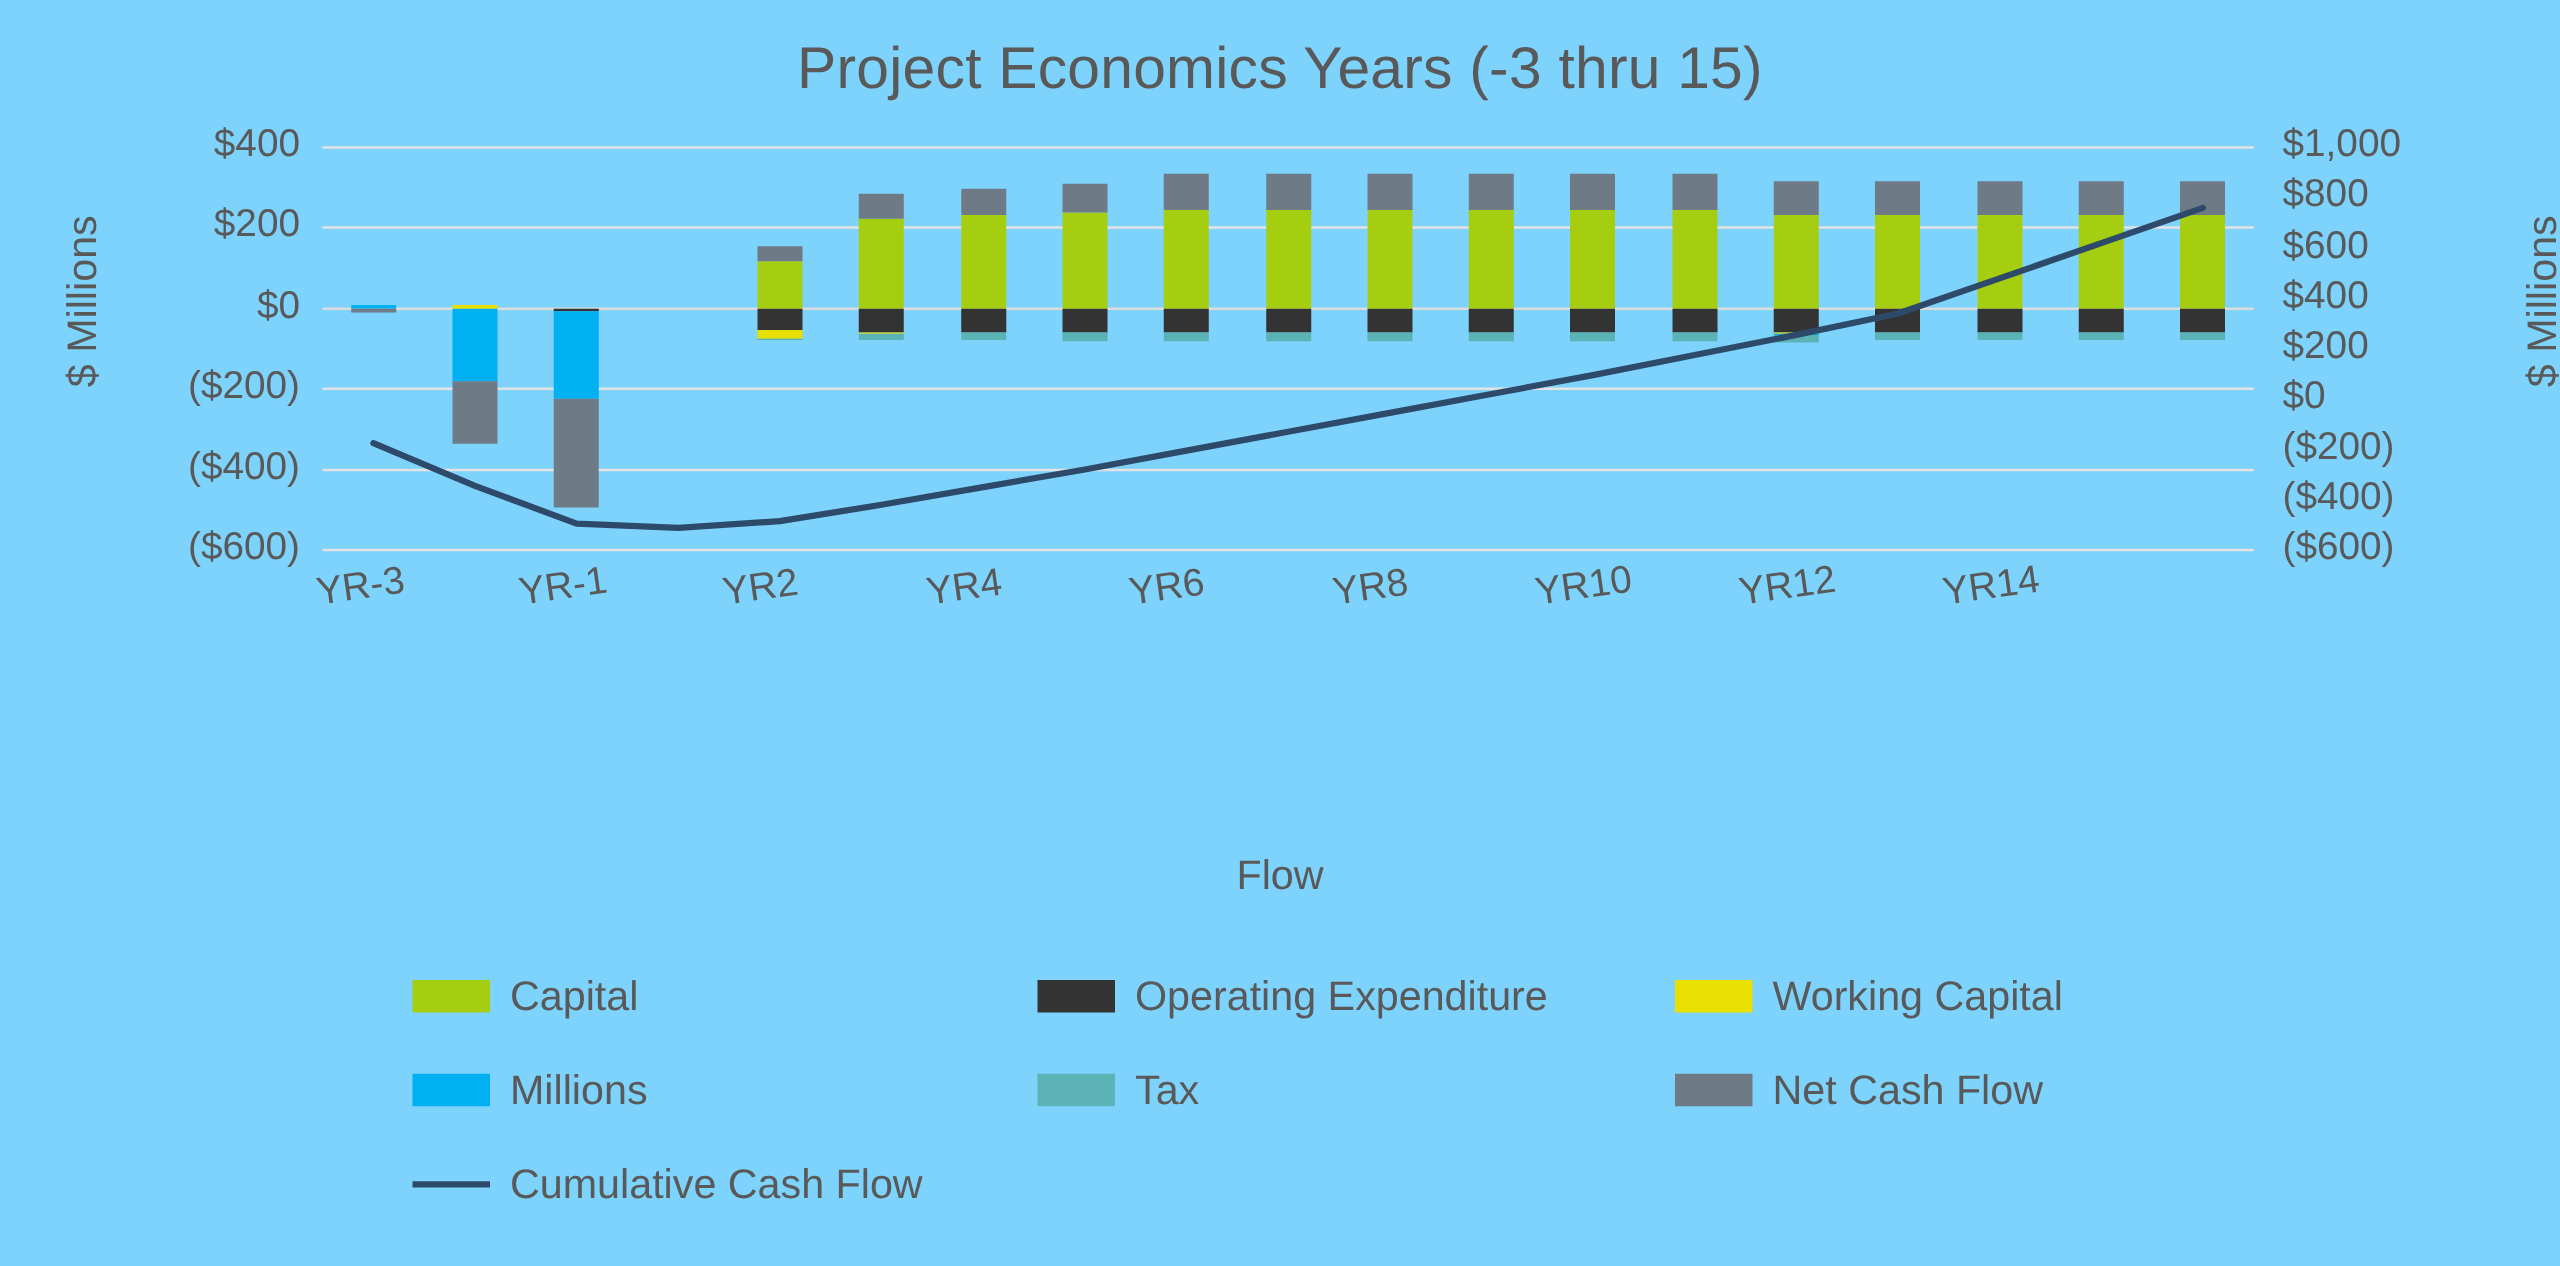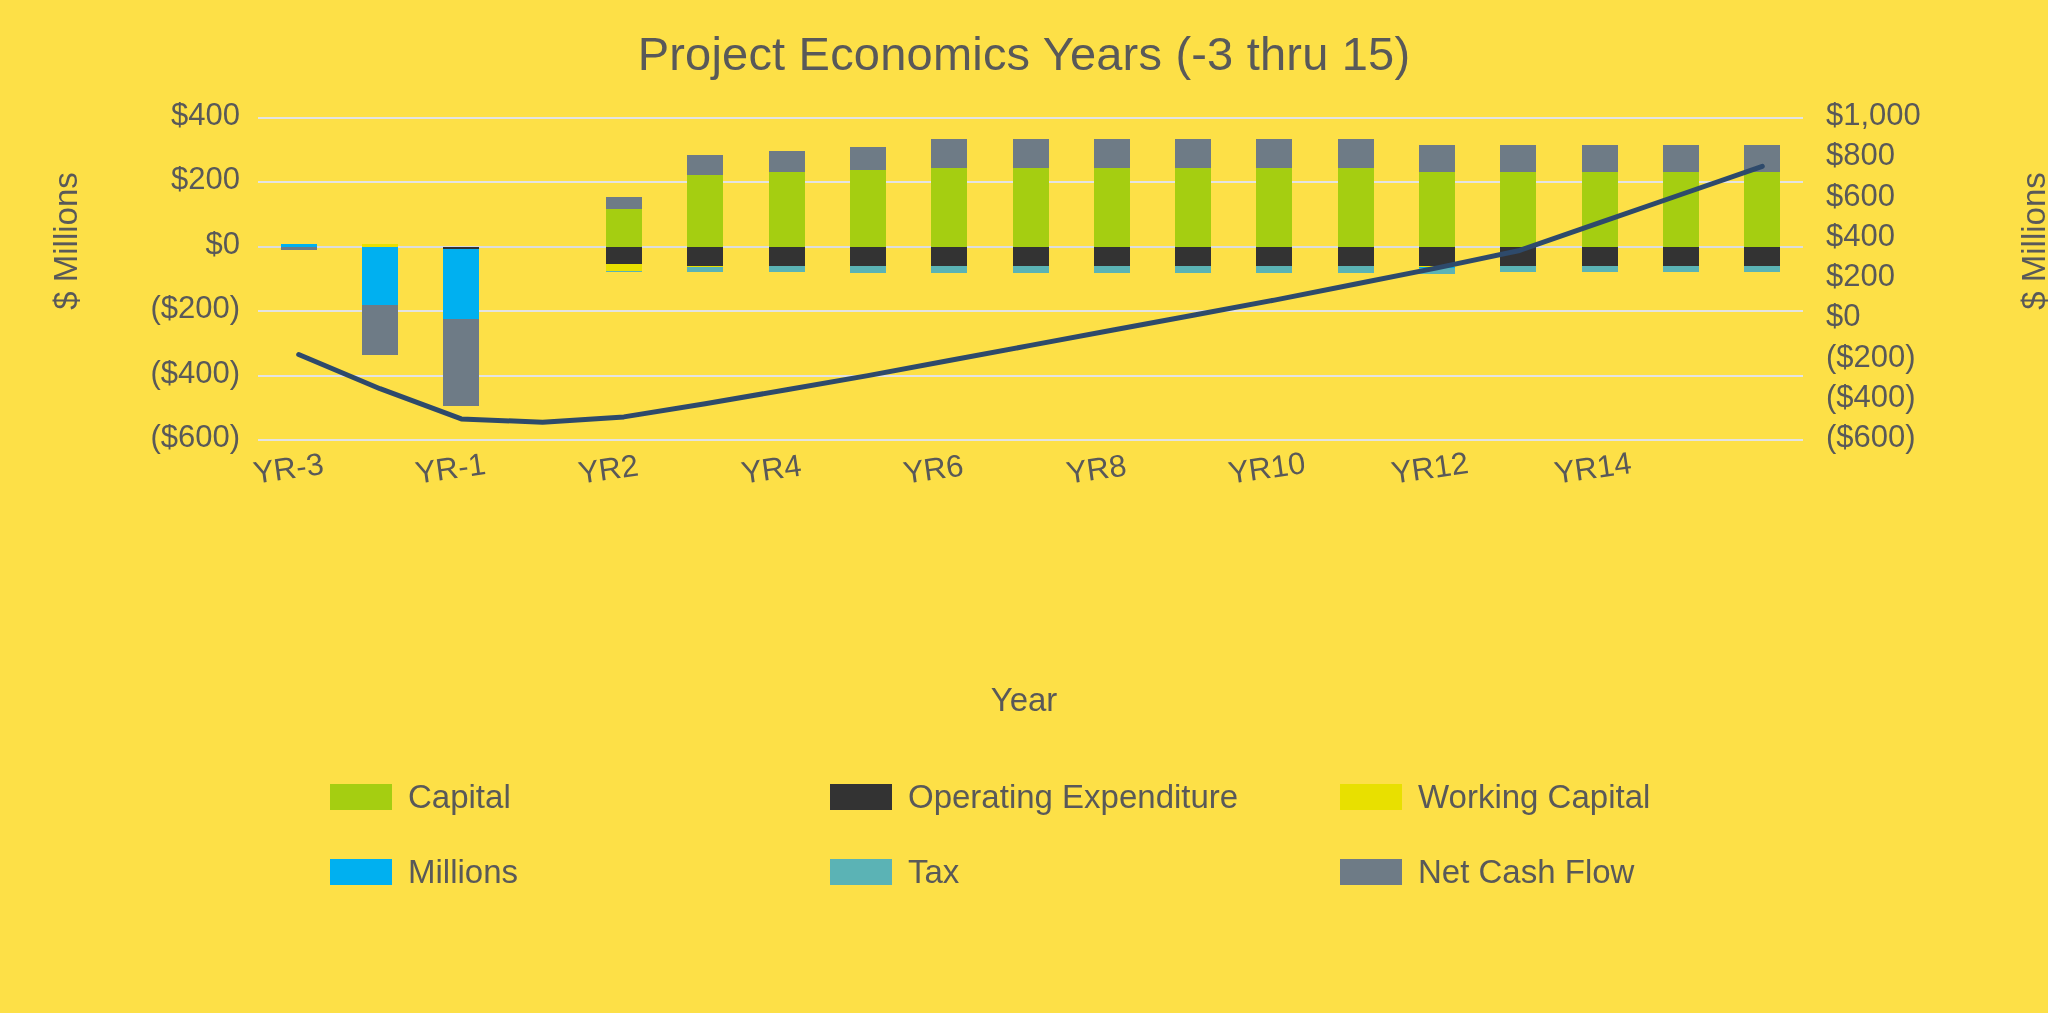--- a/index.html
+++ b/index.html
@@ -1,17 +1,17 @@
 <!DOCTYPE html>
 <html><head>
 <meta charset="utf-8">
 <style>
   html,body{margin:0;padding:0;background:#ffffff;}
   body{width:2048px;height:1013px;font-family:"Liberation Sans",sans-serif;overflow:hidden;}
-  #root{position:relative;width:2048px;height:1013px;background:#fde047;}
+  #root{position:relative;width:2048px;height:1013px;background:#7dd3fc;}
 
   .chart-title{
     position:absolute;left:0;top:26px;width:2048px;text-align:center;
     font-size:47px;color:#595959;font-weight:400;letter-spacing:.2px;
   }
 
   
   .plot{position:absolute;left:258px;top:118px;width:1545px;height:322px;}
   .gridline{position:absolute;left:0;width:100%;height:2px;background:#e3e3e3;}
   .zero-line{background:#dcdcdc;}
@@ -55,21 +55,21 @@
 </style>
 </head>
 <body>
 
 <div id="root">
 
   <div class="chart-title">Project Economics Years (-3 thru 15)</div>
 
   <div class="axis-title axis-left">$ Millions</div>
   <div class="axis-title axis-right">$ Millions</div>
-  <div class="axis-title axis-x">Year</div>
+  <div class="axis-title axis-x">Flow</div>
 
   <div id="ytick-left-layer">
       <div class="ytick ytick-left" style="top: 97px;">$400</div>
       <div class="ytick ytick-left" style="top: 161.4px;">$200</div>
       <div class="ytick ytick-left" style="top: 225.8px;">$0</div>
       <div class="ytick ytick-left" style="top: 290.2px;">($200)</div>
       <div class="ytick ytick-left" style="top: 354.6px;">($400)</div>
       <div class="ytick ytick-left" style="top: 419px;">($600)</div>
     </div>
   <div id="ytick-right-layer">
@@ -206,14 +206,20 @@
         </div>
         <div class="legend-item" style="left: 500px; top: 0px; text-align: center;">
           <span class="swatch" style="background: rgb(91, 179, 181);"></span>
           <span class="legend-label">Tax</span>
         </div>
         <div class="legend-item" style="left: 1010px; top: 0px;">
           <span class="swatch" style="background: rgb(110, 123, 134);"></span>
           <span class="legend-label">Net Cash Flow</span>
         </div>
       </div>
+      <div class="legend-row">
+        <div class="legend-item" style="left: 0px; top: 0px;">
+          <span class="swatch-line" style="background: rgb(46, 74, 107);"></span>
+          <span class="legend-label">Cumulative Cash Flow</span>
+        </div>
+      </div>
     </div>
 </div>
 
 </body></html>

